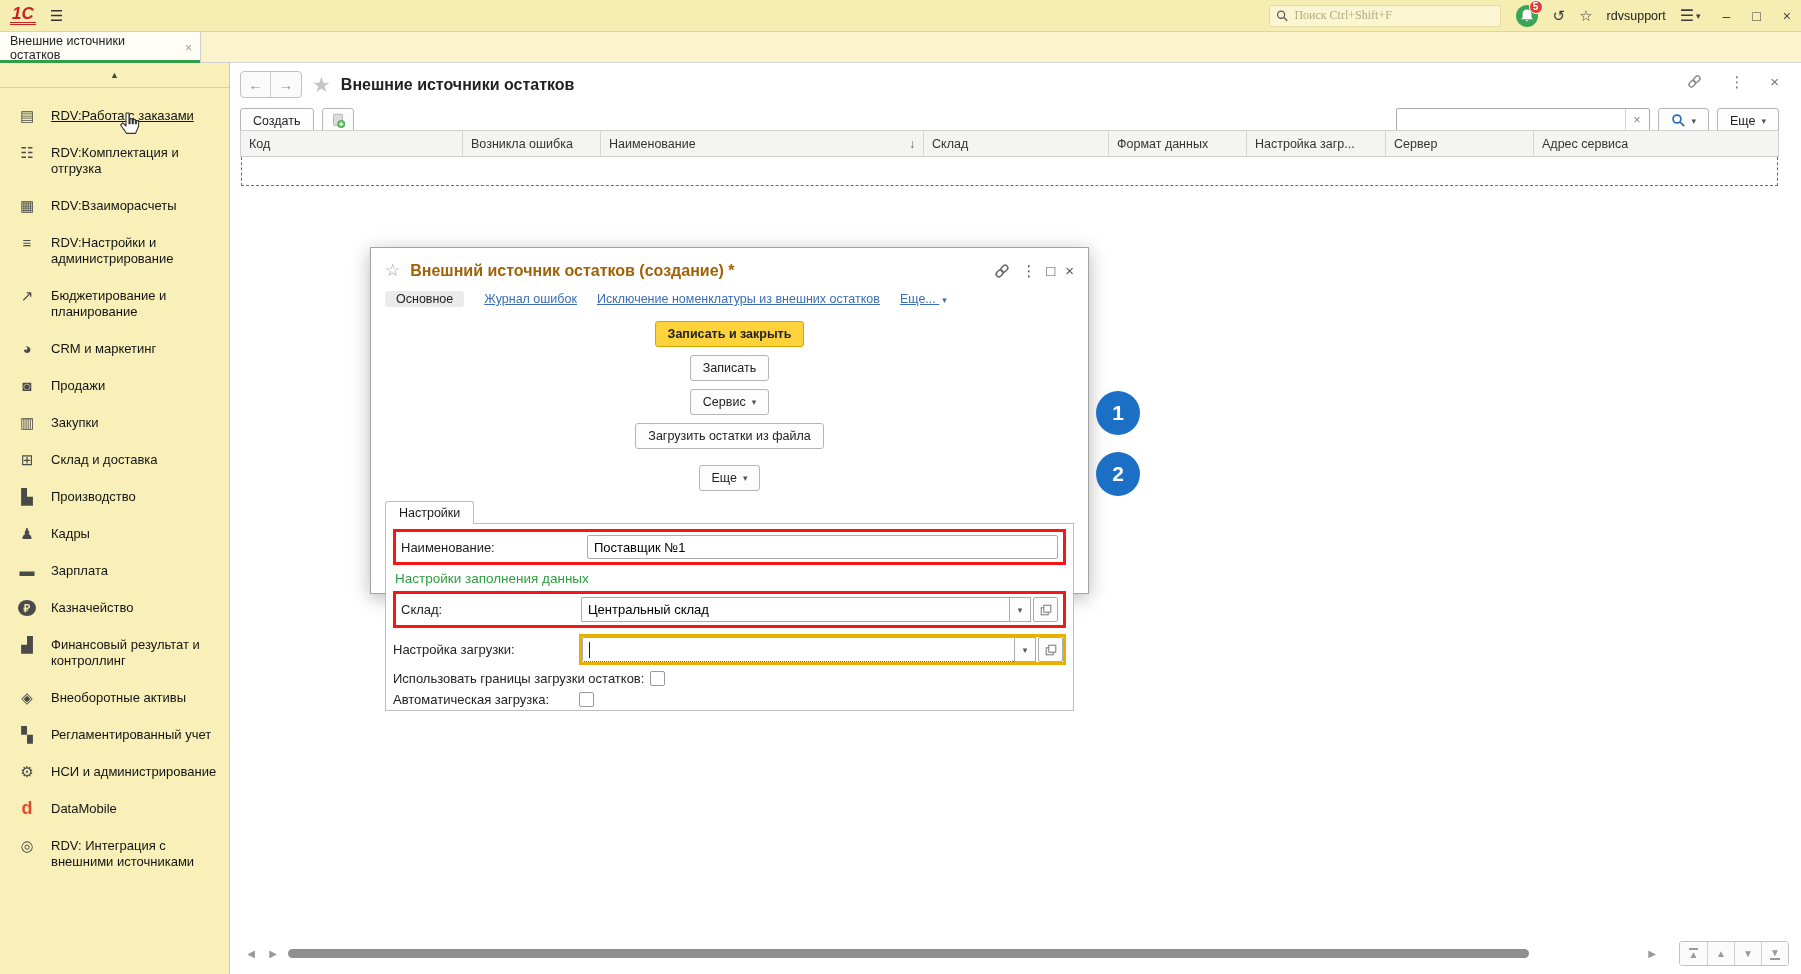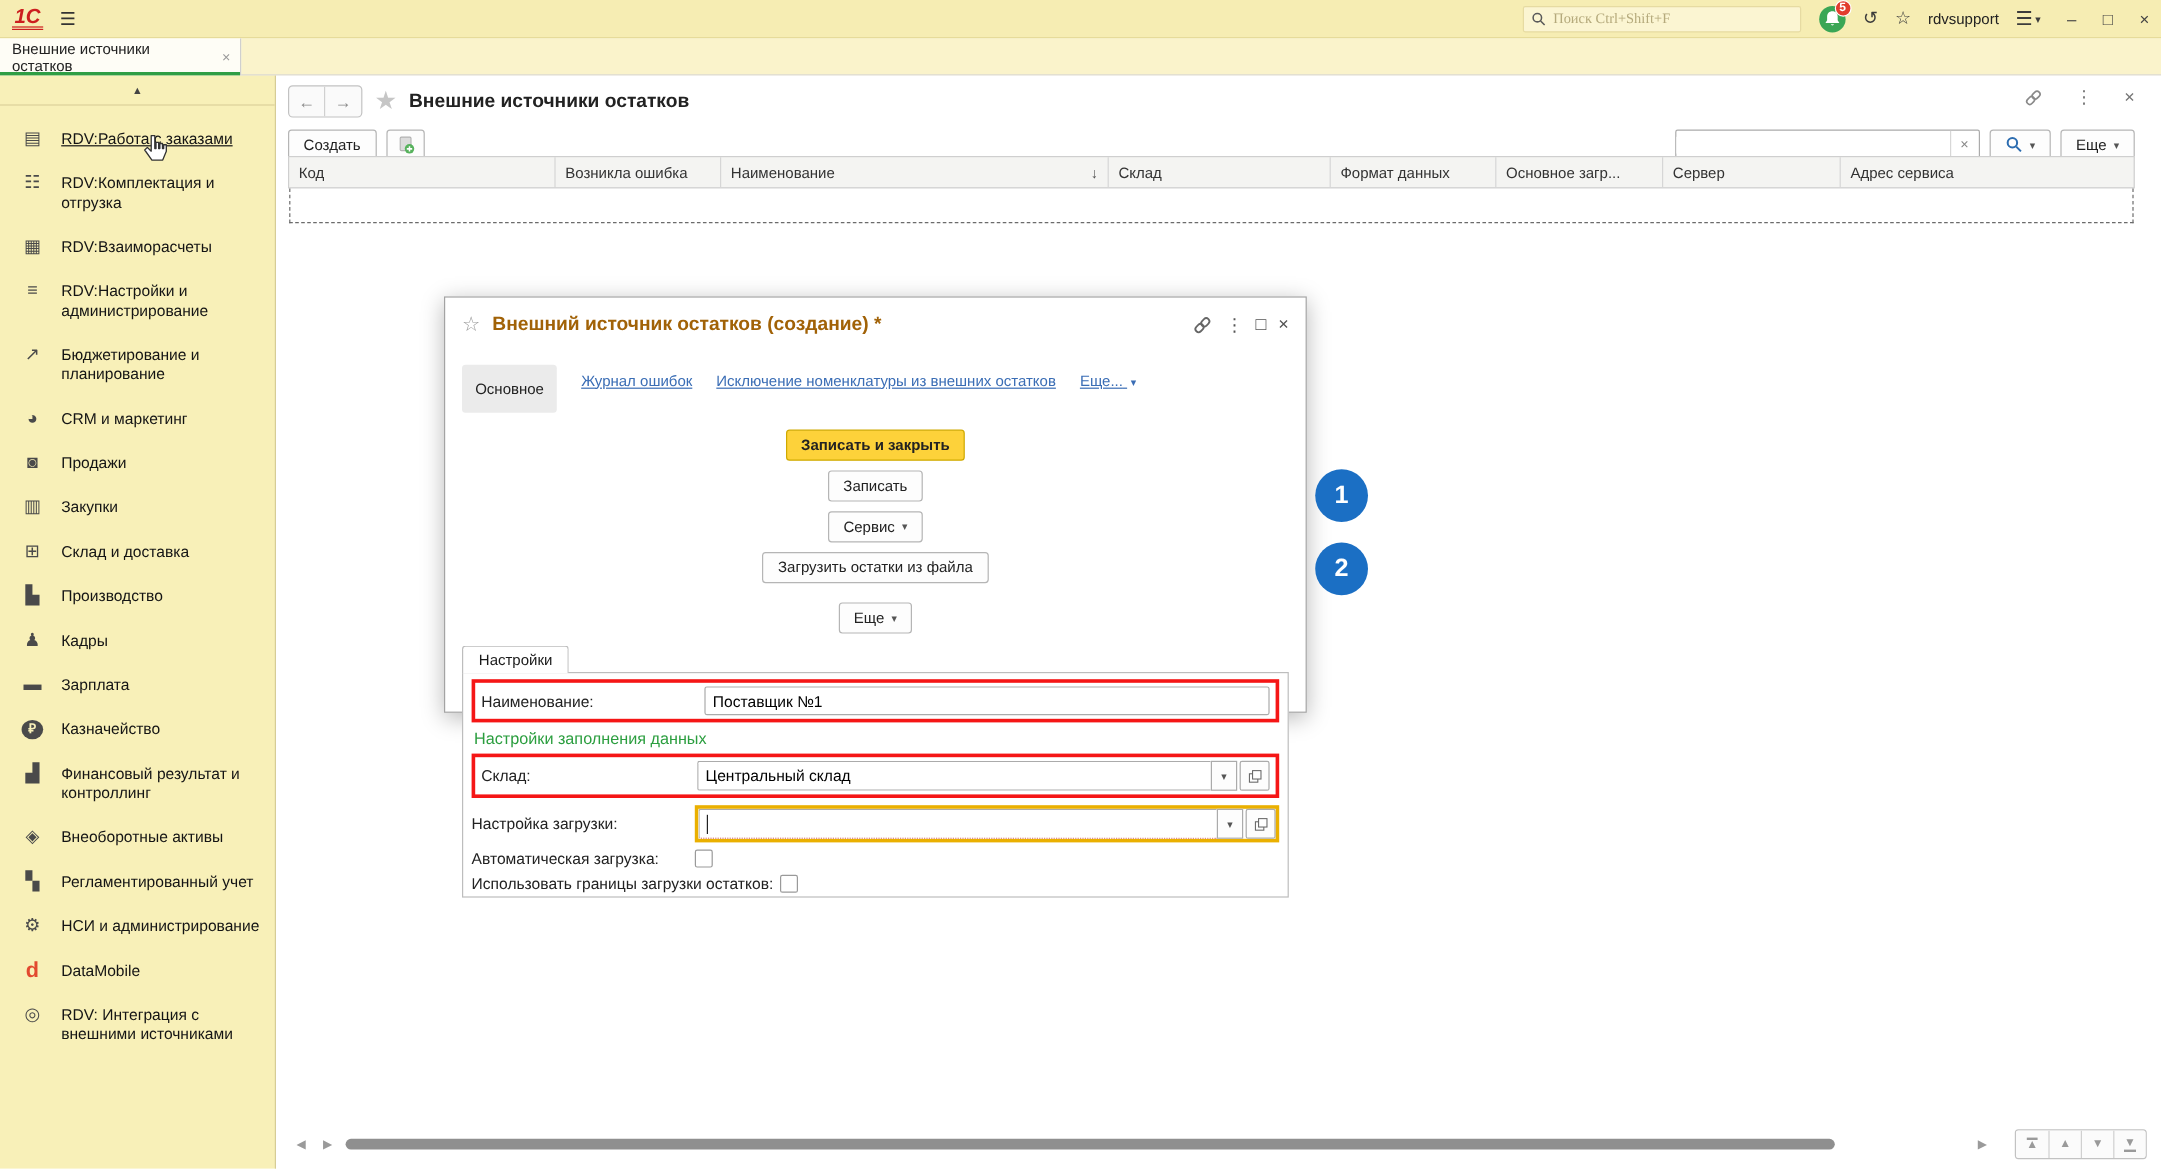--- a/index.html
+++ b/index.html
@@ -112,21 +112,21 @@
   
   .dialog { position:absolute; left:370px; top:247px; width:719px; height:347px;
             background:#fff; border:1px solid #a3a3a3; box-shadow:0 4px 18px rgba(0,0,0,.28); z-index:10; }
   .dtitle { display:flex; align-items:center; gap:10px; padding:12px 14px 6px 14px; }
   .dstar { color:#9a9a9a; font-size:17px; cursor:pointer; }
   .dname { font-size:16px; font-weight:bold; color:#a16207; }
   .dtitle .spacer { flex:1; }
   .dico { color:#555; cursor:pointer; display:flex; align-items:center; }
   .dico.txt { font-size:15px; }
   .dnav { display:flex; align-items:center; gap:20px; padding:4px 14px 8px 14px; }
-  .pill { background:#ebebeb; border-radius:3px; padding:13px 11px; font-size:12.5px; color:#222; cursor:pointer;margin-top:13px; }
+  .pill { background:#ebebeb; border-radius:3px; padding:1px 11px; font-size:12.5px; color:#222; cursor:pointer; }
   .dlink { color:#3a6db5; font-size:12.5px; text-decoration:underline; cursor:pointer; white-space:nowrap; }
   .dlink .c { font-size:9px; text-decoration:none; display:inline-block; margin-left:3px; }
   .dbtns { display:flex; align-items:center; gap:8px; padding:6px 14px 2px 14px;flex-direction:column; }
   .ybtn { background:#fdd23a; border:1px solid #cfa900; font-weight:bold; }
   .dbtns .spacer { flex:1; }
   .dtabwrap { padding:8px 14px 0 14px; }
   .dtab { display:inline-block; padding:4px 13px; border:1px solid #bdbdbd; border-bottom:none;
           border-radius:3px 3px 0 0; background:#fff; font-size:12.5px; position:relative; z-index:2; cursor:pointer; }
   .dbox { border:1px solid #bdbdbd; margin-top:-1px; padding:5px 7px; height:188px; background:#fff; }
   .frow { display:flex; align-items:center; }
@@ -345,21 +345,21 @@
   <div class="grid">
     <div class="ghead">
       <span class="gh" style="width:222px">Код</span>
       <span class="gh" style="width:138px">Возникла ошибка</span>
       <span class="gh" style="width:323px">
         <span>Наименование</span>
         <span class="sort">↓</span>
       </span>
       <span class="gh" style="width:185px">Склад</span>
       <span class="gh" style="width:138px">Формат данных</span>
-      <span class="gh" style="width:139px">Основное загр...</span>
+      <span class="gh" style="width:139px">Настройка загр...</span>
       <span class="gh" style="width:148px">Сервер</span>
       <span class="gh" style="flex:1">Адрес сервиса</span>
     </div>
     <div class="emptyrow"></div>
   </div>
 
   <div class="bottombar">
     <span class="harrow">◀</span>
     <span class="harrow">▶</span>
     <div class="htrack">
@@ -466,26 +466,26 @@
               <svg width="14" height="14" viewBox="0 0 16 16">
                 <rect x="2.5" y="5.5" width="8" height="8" fill="none" stroke="#666"></rect>
                 <rect x="5.5" y="2.5" width="8" height="8" fill="#fff" stroke="#666"></rect>
               </svg>
             </span>
           </div>
         </div>
       </div>
 
       <div class="cbrow">
+        <span class="flabel wide">Использовать границы загрузки остатков:</span>
+        <span class="checkbox"></span>
+      </div>
+      <div class="cbrow">
         <span class="flabel" style="width:186px;flex:0 0 186px">Автоматическая загрузка:</span>
         <span class="checkbox"></span>
       </div>
-      <div class="cbrow">
-        <span class="flabel wide">Использовать границы загрузки остатков:</span>
-        <span class="checkbox"></span>
-      </div>
 
     </div>
   </div>
 </div>
 
 <div class="badge b1">1</div>
 <div class="badge b2">2</div>
 
 </body></html>

